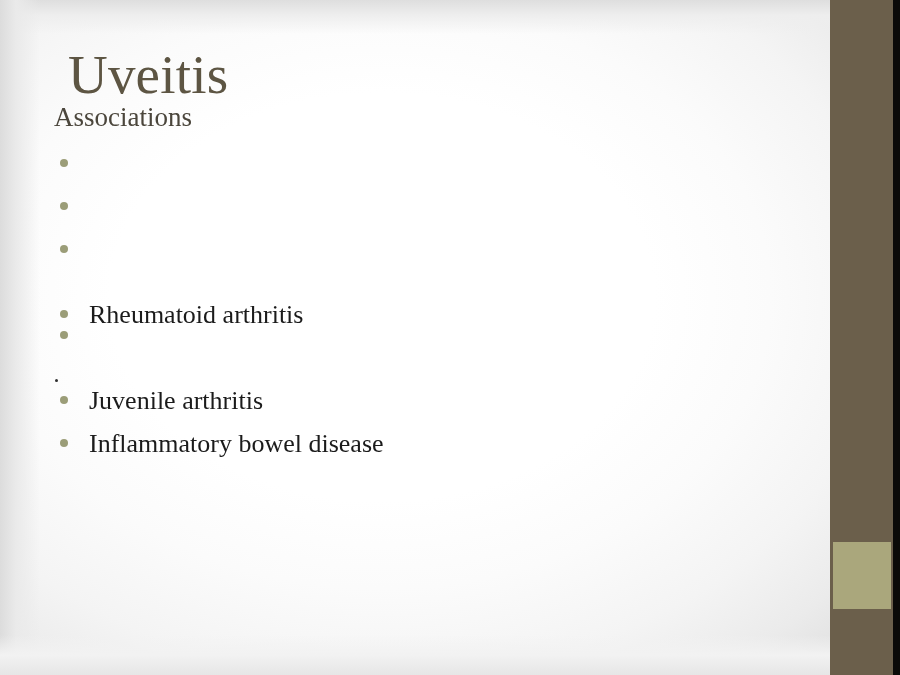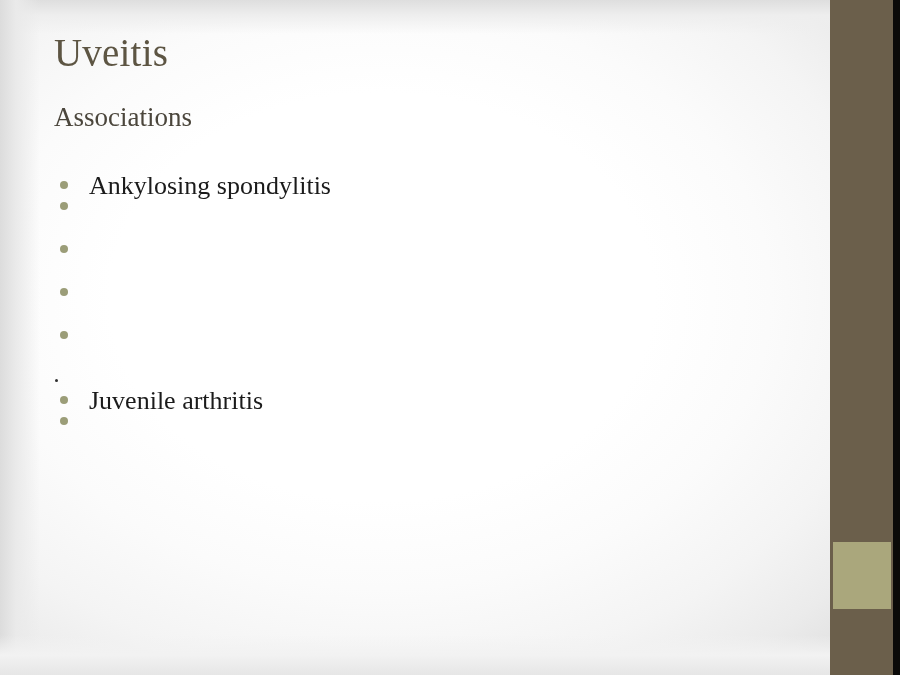--- a/index.html
+++ b/index.html
@@ -91,23 +91,23 @@
     width: 7px;
     height: 675px;
     background: #0b0a08;
   }
 
   
   .title {
     position: absolute;
     left: 54px;
     top: 33px;
-    margin: 0;
-    font-family: "Liberation Serif", "DejaVu Serif", serif;
-    font-size: 39px;
+    margin: 14px;
+    font-family: "Liberation Serif", "DejaVu Serif", serif;
+    font-size: 55px;
     font-weight: normal;
     line-height: 1;
     color: #5d5543;
     letter-spacing: 0.2px;
     white-space: nowrap;
   }
   .subtitle {
     position: absolute;
     left: 54px;
     top: 104px;
@@ -174,40 +174,41 @@
   <div class="vignette-left"></div>
   <div class="vignette-bottom"></div>
 
   <h1 class="title">Uveitis</h1>
 
   <h2 class="subtitle">Associations</h2>
 
   <ul class="bullet-list">
     <li class="bullet-item">
       <span class="bullet-dot"></span>
-      <span class="bullet-text">Ankylosing spondylitis</span>
-    </li>
-    <li class="bullet-item">
-      <span class="bullet-dot"></span>
-    </li>
-    <li class="bullet-item">
-      <span class="bullet-dot"></span>
-    </li>
-    <li class="bullet-item">
-      <span class="bullet-dot"></span>
+    </li>
+    <li class="bullet-item">
+      <span class="bullet-dot"></span>
+    </li>
+    <li class="bullet-item">
+      <span class="bullet-dot"></span>
+    </li>
+    <li class="bullet-item">
+      <span class="bullet-dot"></span>
+      <span class="bullet-text">Rheumatoid arthritis</span>
     </li>
     <li class="bullet-item">
       <span class="bullet-dot"></span>
     </li>
     <li class="bullet-item">
       <span class="bullet-dot"></span>
       <span class="bullet-text">Juvenile arthritis</span>
     </li>
     <li class="bullet-item">
       <span class="bullet-dot"></span>
+      <span class="bullet-text">Inflammatory bowel disease</span>
     </li>
   </ul>
 
   <div class="speck"></div>
 
   <div class="side-band"></div>
   <div class="side-band-accent"></div>
   <div class="side-edge"></div>
 
 </div>

